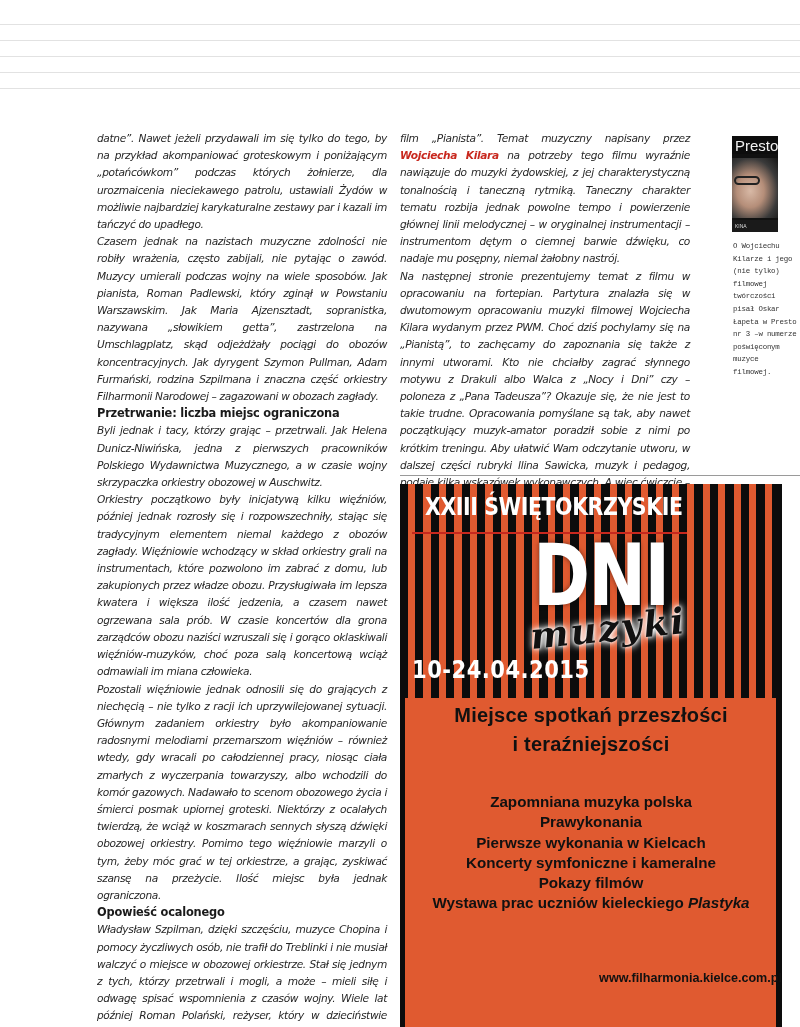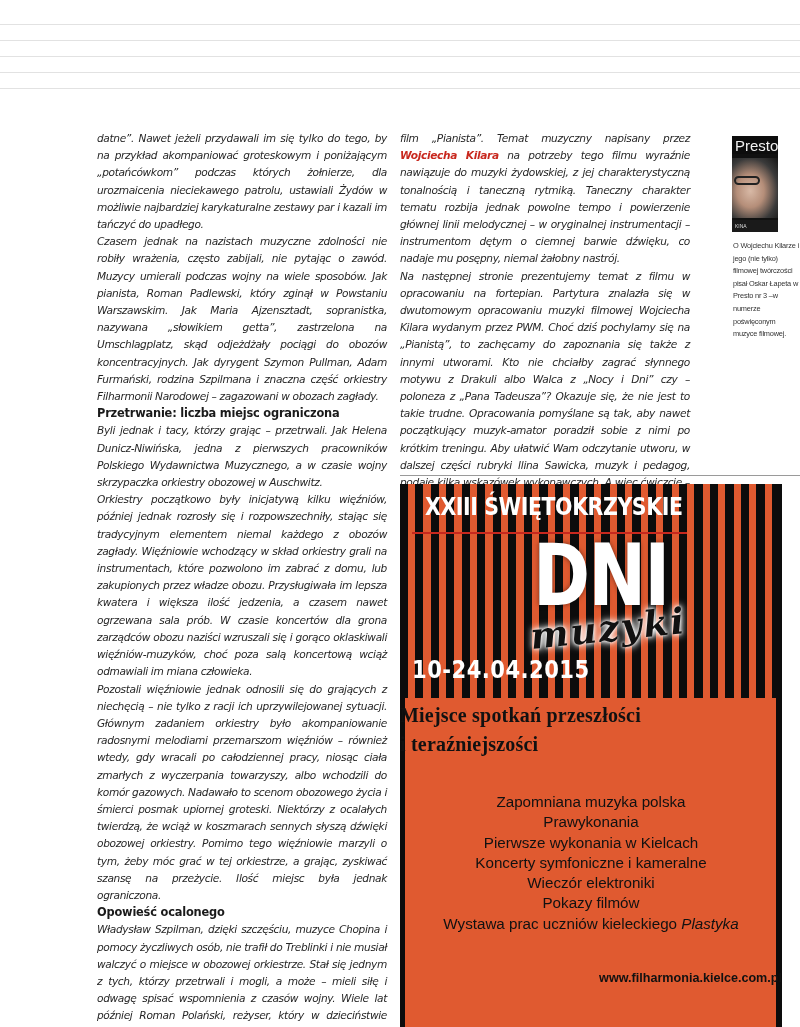--- a/index.html
+++ b/index.html
@@ -14,39 +14,39 @@
   .col-left { left: 97px; top: 130px; width: 290px; }
   .col-mid { left: 400px; top: 130px; width: 290px; }
   .red { color: #c8281e; font-weight: bold; }
   .endmark { float: right; font-size: 10px; color: #444; margin-right: 4px; }
 
   .cover { position: absolute; left: 732px; top: 136px; width: 46px; height: 96px; background: #111; overflow: hidden; }
   .cover .mast { position: absolute; left: 0; top: 0; width: 100%; height: 18px; background: #0d0d0d; color: #f2f2f2; font-size: 15px; line-height: 19px; padding-left: 3px; letter-spacing: 0; }
   .cover .face { position: absolute; left: 0; top: 22px; width: 46px; height: 60px; background: radial-gradient(ellipse at 40% 55%, #d8b9a6 0%, #b58e79 35%, #3a3a3a 70%, #151515 100%); }
   .cover .glasses { position: absolute; left: 2px; top: 40px; width: 26px; height: 9px; border: 2px solid #222; border-radius: 5px; }
   .cover .bottom { position: absolute; left: 0; bottom: 0; width: 100%; height: 12px; background: #1a1a1a; color: #ddd; font-size: 5px; line-height: 12px; padding-left: 3px; }
-  .caption { position: absolute; left: 733px; top: 240px; width: 66px; font-family: Liberation Sans, sans-serif; font-size: 7.4px; line-height: 12.6px; color: #333; letter-spacing: -0.2px; }
+  .caption { position: absolute; left: 733px; top: 240px; width: 66px; font-family: Liberation Mono, monospace; font-size: 7.4px; line-height: 12.6px; color: #333; letter-spacing: -0.2px; }
 
   .sep { position: absolute; left: 400px; top: 475px; width: 400px; height: 1px; background: #9a9a9a; }
 
   .poster { position: absolute; left: 400px; top: 484px; width: 382px; height: 644px; background: #e05a30; overflow: hidden; }
   .stripes { position: absolute; left: 0; top: 0; width: 100%; height: 214px;
     background: repeating-linear-gradient(90deg, #0c0c0c 0px, #0c0c0c 8px, #e05a30 8px, #e05a30 15.5px); }
   .stripes-bottom { position: absolute; left: 0; bottom: 0; width: 100%; height: 14px;
     background: repeating-linear-gradient(90deg, #0c0c0c 0px, #0c0c0c 8px, #e05a30 8px, #e05a30 15.5px); }
   .side-l { position: absolute; left: 0; top: 0; width: 5px; height: 100%; background: #0c0c0c; }
   .side-r { position: absolute; right: 0; top: 0; width: 6px; height: 100%; background: #0c0c0c; }
   .p-title { position: absolute; left: 25px; top: 8px; font-family: "DejaVu Sans", sans-serif; font-weight: bold; font-size: 25px; color: #fff; letter-spacing: -0.5px; transform: scaleX(0.82); transform-origin: left; }
   .p-rule { position: absolute; left: 12px; top: 48px; width: 275px; height: 2px; background: #c8281e; }
   .p-dni { position: absolute; left: 133px; top: 46px; font-family: "DejaVu Sans", sans-serif; font-weight: bold; font-size: 86px; line-height: 90px; color: #fff; letter-spacing: -2px; transform: scaleX(0.8); transform-origin: left; text-shadow: 0 0 6px rgba(0,0,0,0.5); }
   .p-muz { position: absolute; left: 130px; top: 123px; font-family: "DejaVu Serif", serif; font-style: italic; font-weight: bold; font-size: 36px; color: #111; letter-spacing: 2px; text-shadow: 0 0 6px #fff, 0 0 10px #fff, 0 0 3px #fff; transform: rotate(-6deg); }
   .p-date { position: absolute; left: 0; width: 100%; top: 172px; text-align: left; font-family: "DejaVu Sans", sans-serif; font-weight: bold; font-size: 24px; color: #fff; letter-spacing: 0.5px; }
   .p-date span { display: inline-block; transform: scaleX(0.88); }
-  .p-sub { position: absolute; left: 0; width: 100%; top: 217px; font-family: Liberation Serif, serif; font-weight: bold; font-size: 20px; line-height: 29px; color: #111; letter-spacing: 0.2px; }
-  .p-list { position: absolute; left: 0; width: 100%; top: 308px; text-align: center; font-family: "Liberation Sans", sans-serif; font-weight: normal; font-size: 15.2px; line-height: 20.3px; color: #111; }
+  .p-sub { position: absolute; left: 0; width: 100%; top: 217px; text-align: center; font-family: Liberation Sans, sans-serif; font-weight: bold; font-size: 20px; line-height: 29px; color: #111; letter-spacing: 0.2px; }
+  .p-list { position: absolute; left: 0; width: 100%; top: 308px; text-align: center; font-family: "Liberation Sans", sans-serif; font-weight: bold; font-size: 15.2px; line-height: 20.3px; color: #111; }
   .p-list i { font-style: italic; }
   .p-url { position: absolute; left: 0; width: 100%; top: 487px; text-align: right; font-family: "Liberation Sans", sans-serif; font-weight: bold; font-size: 12.6px; color: #111; }
 </style>
 </head>
 <body>
 
 <div class="staff" style="top:24px"></div>
 <div class="staff" style="top:40px"></div>
 <div class="staff" style="top:56px"></div>
 <div class="staff" style="top:72px"></div>
@@ -90,18 +90,17 @@
   <div class="p-date"><span>10-24.04.2015</span></div>
   <div class="p-sub">
     <div>Miejsce spotkań przeszłości</div>
     <div>i teraźniejszości</div>
   </div>
   <div class="p-list">
     <div>Zapomniana muzyka polska</div>
     <div>Prawykonania</div>
     <div>Pierwsze wykonania w Kielcach</div>
     <div>Koncerty symfoniczne i kameralne</div>
-    <div>Wieczór elektroniki</div>
     <div>Pokazy filmów</div>
     <div><span>Wystawa prac uczniów kieleckiego </span><i>Plastyka</i></div>
   </div>
   <div class="p-url">www.filharmonia.kielce.com.pl</div>
 </div>
 
 </body></html>

